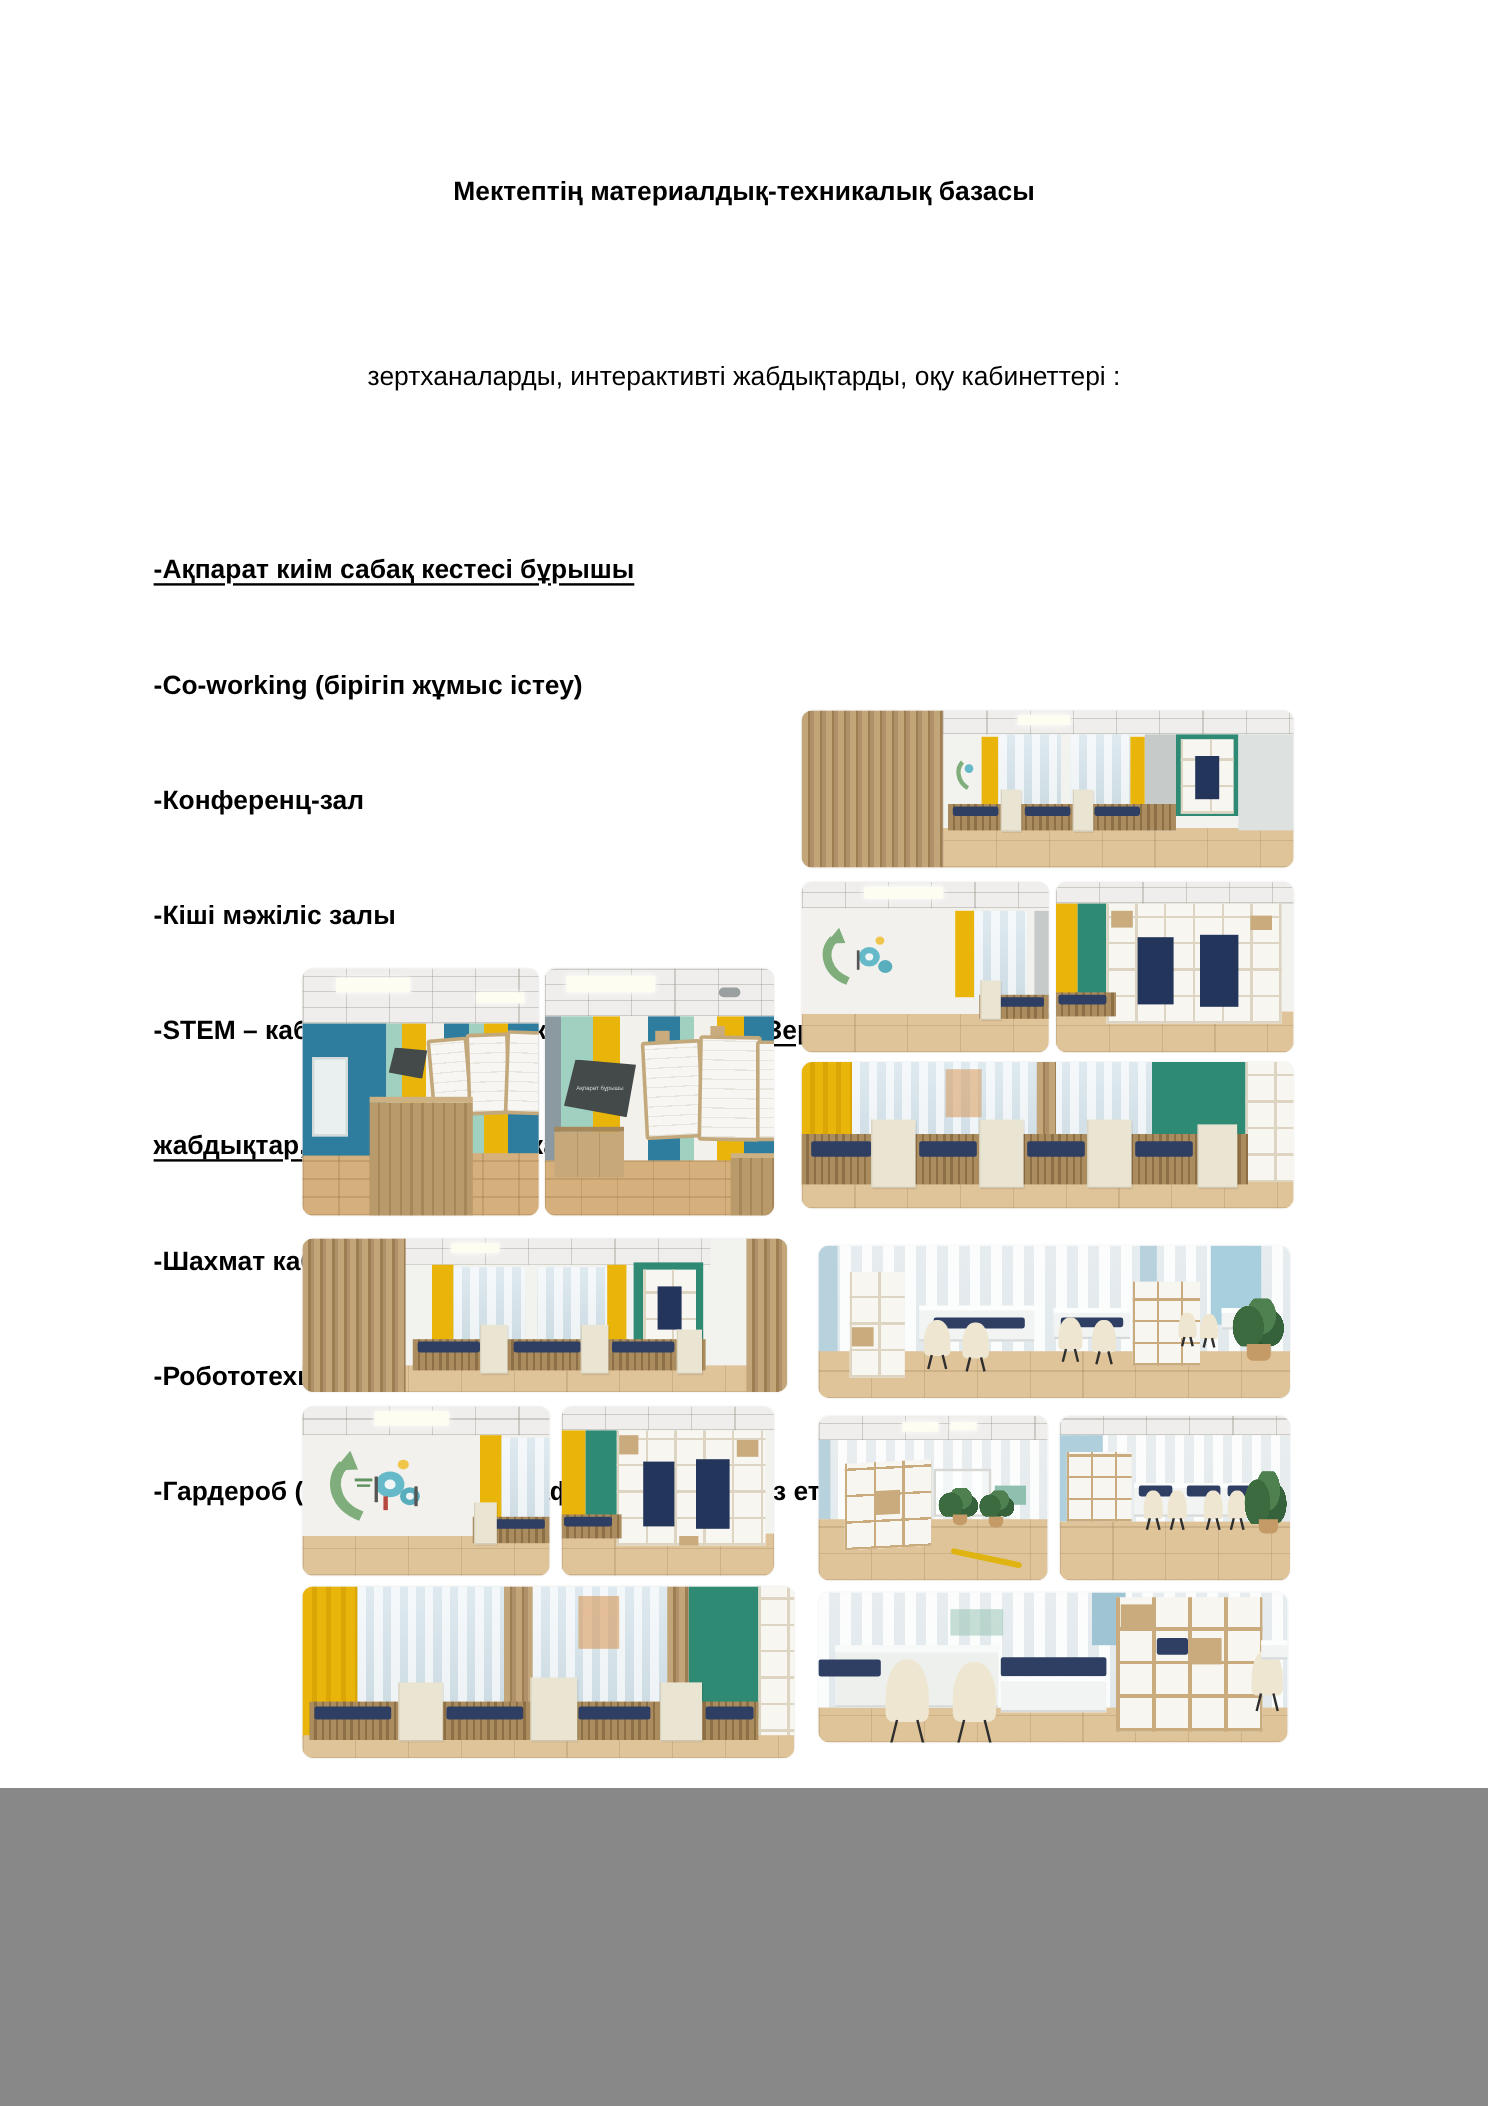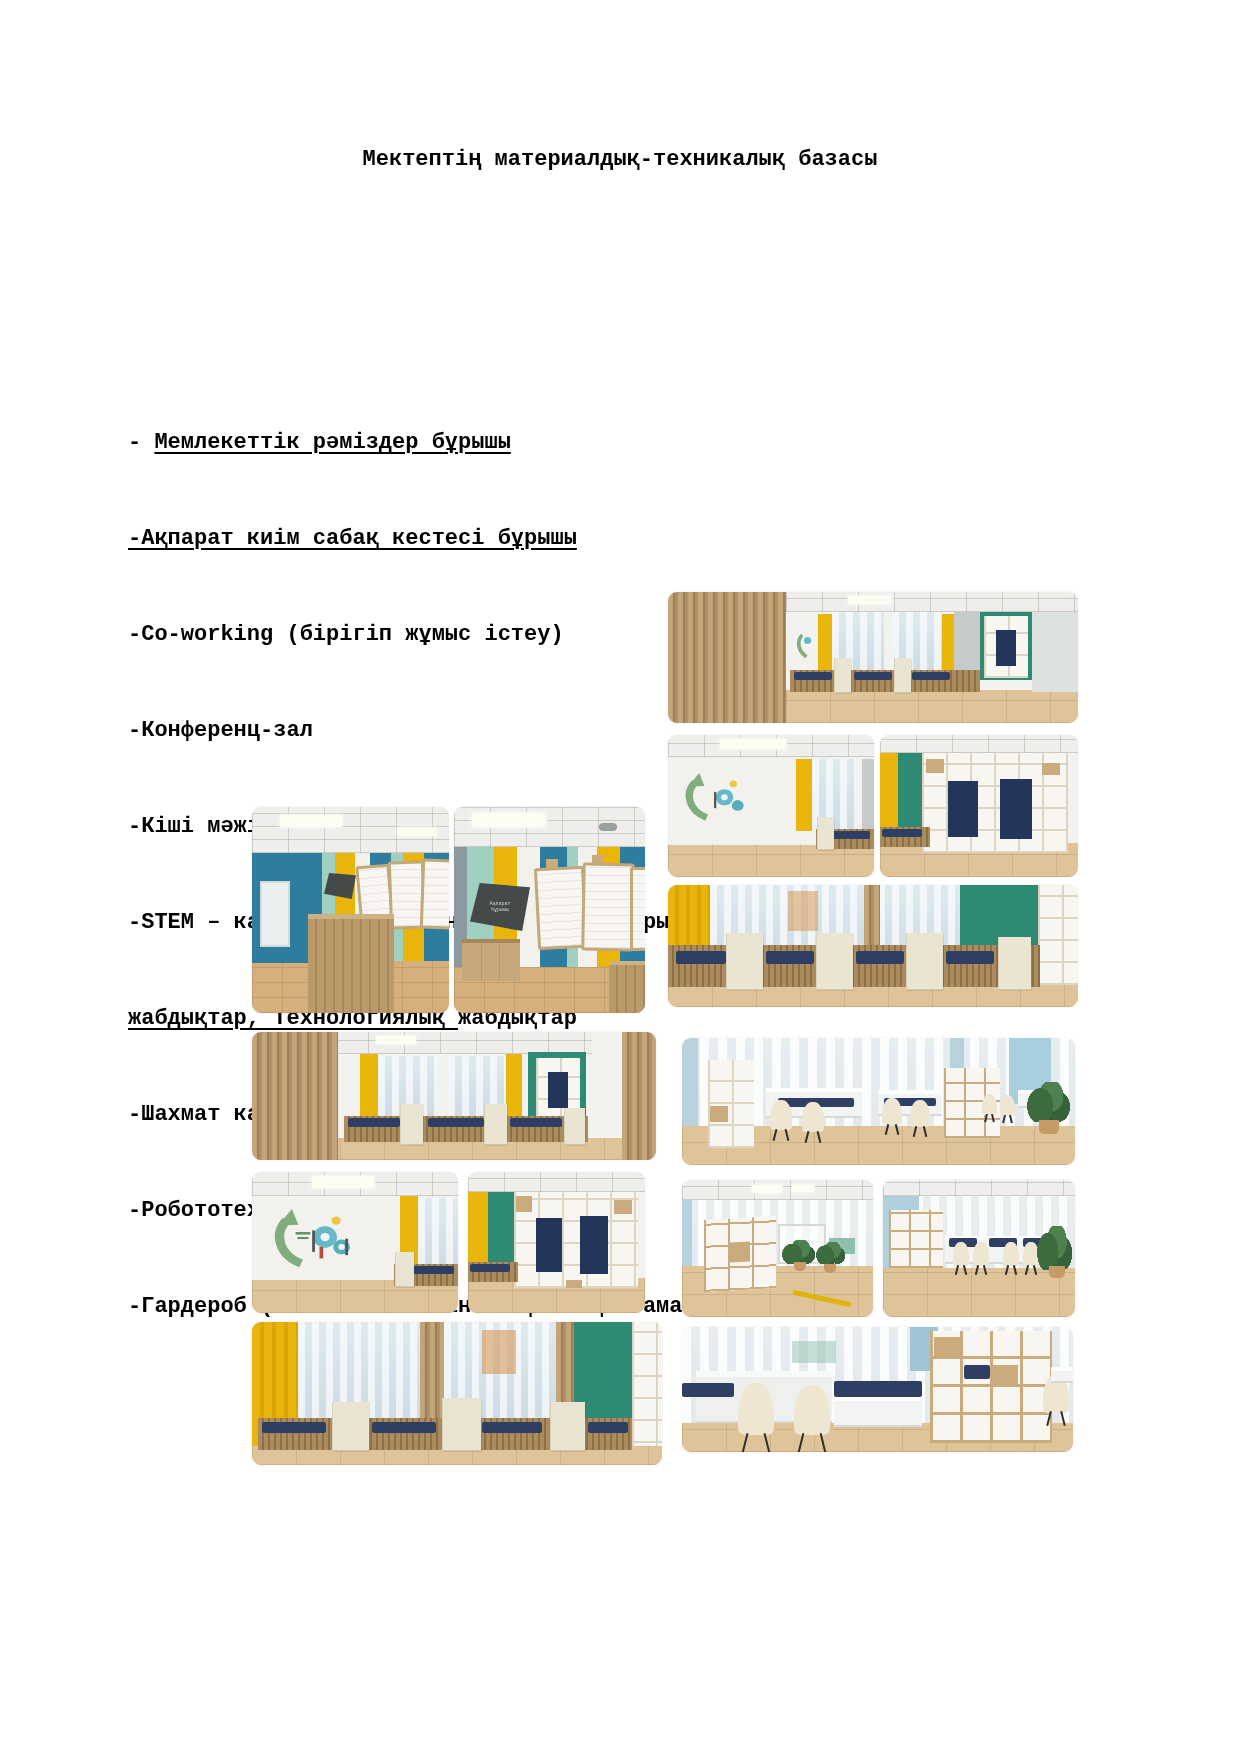--- a/index.html
+++ b/index.html
@@ -1,17 +1,17 @@
 <!DOCTYPE html>
 <html style="--yellow: #e9b50b; --green: #2f8a73; --blue: #2e7d9e; --mint: #9fd0c0; --navy: #2e3f63; --wood: #b2946a; --text: #000000; --page_bg: #ffffff;"><head>
 <meta charset="utf-8">
 <style>
   html,body{margin:0;padding:0;background:#888;}
-  .page{position:relative;width:1240px;height:1755px;background:#ffffff;margin:0 auto;overflow:hidden;
-        font-family:Liberation Mono, monospace;color:#000;}
+  .page{position:relative;width:1240px;height:1490px;background:#ffffff;margin:0 auto;overflow:hidden;
+        font-family:Liberation Sans, sans-serif;color:#000;}
   .doc{position:absolute;left:128px;top:80px;width:984px;font-size:22px;line-height:32px;white-space:pre-wrap;}
   .doc h1{font-size:22px;line-height:32px;margin:0 0 26px 0;text-align:center;font-weight:700;}
   .intro{text-align:center;font-weight:400;margin:0;}
   .list{font-weight:700;margin-top:1px;}
   .li{min-height:32px;}
   .u{text-decoration:underline;text-decoration-thickness:2px;text-underline-offset:4px;}
 
   
   .collage{position:absolute;left:0;top:0;width:100%;height:100%;}
   .ph{position:absolute;overflow:hidden;border-radius:9px;background:#f2f2ef;box-shadow:0 0 0 1px rgba(0,0,0,.03);}
@@ -67,23 +67,22 @@
   .door{background:#eaf0f0;border:2px solid #d3dada;}
   .wedge{background:#585d5d;}
 </style>
 </head>
 <body>
 
 <div class="page">
 
   <div class="doc">
     <h1>Мектептің материалдық-техникалық базасы</h1>
-    <p class="intro"><br></p>
+    <p class="intro"><br><span>зертханаларды, интерактивті жабдықтарды, оқу кабинеттері :</span></p>
     <div class="list">
-      <div class="li"><span>- </span><span class="u">Мемлекеттік рәміздер бұрышы</span><span></span></div>
       <div class="li"><span></span><span class="u">-Ақпарат киім сабақ кестесі бұрышы</span><span></span></div>
       <div class="li"><span>-Co-working (бірігіп жұмыс істеу)</span><span class="u"></span><span></span></div>
       <div class="li"><span>-Конференц-зал</span><span class="u"></span><span></span></div>
       <div class="li"><span>-Кіші мәжіліс залы</span><span class="u"></span><span></span></div>
       <div class="li"><span>-STEM – кабинеті: Зымыран жасау құралдары,</span><span class="u">Зертханалық  құрал-</span><span></span></div>
       <div class="li"><span></span><span class="u">жабдықтар, Технологиялық </span><span>жабдықтар</span></div>
       <div class="li"><span>-Шахмат кабинеті</span><span class="u"></span><span></span></div>
       <div class="li"><span>-Робототехника кабинеті</span><span class="u"></span><span></span></div>
       <div class="li"><span>-Гардероб (500 киім ілетін шкафпен қамтамасыз етілді. )</span><span class="u"></span><span></span></div>
     </div>

